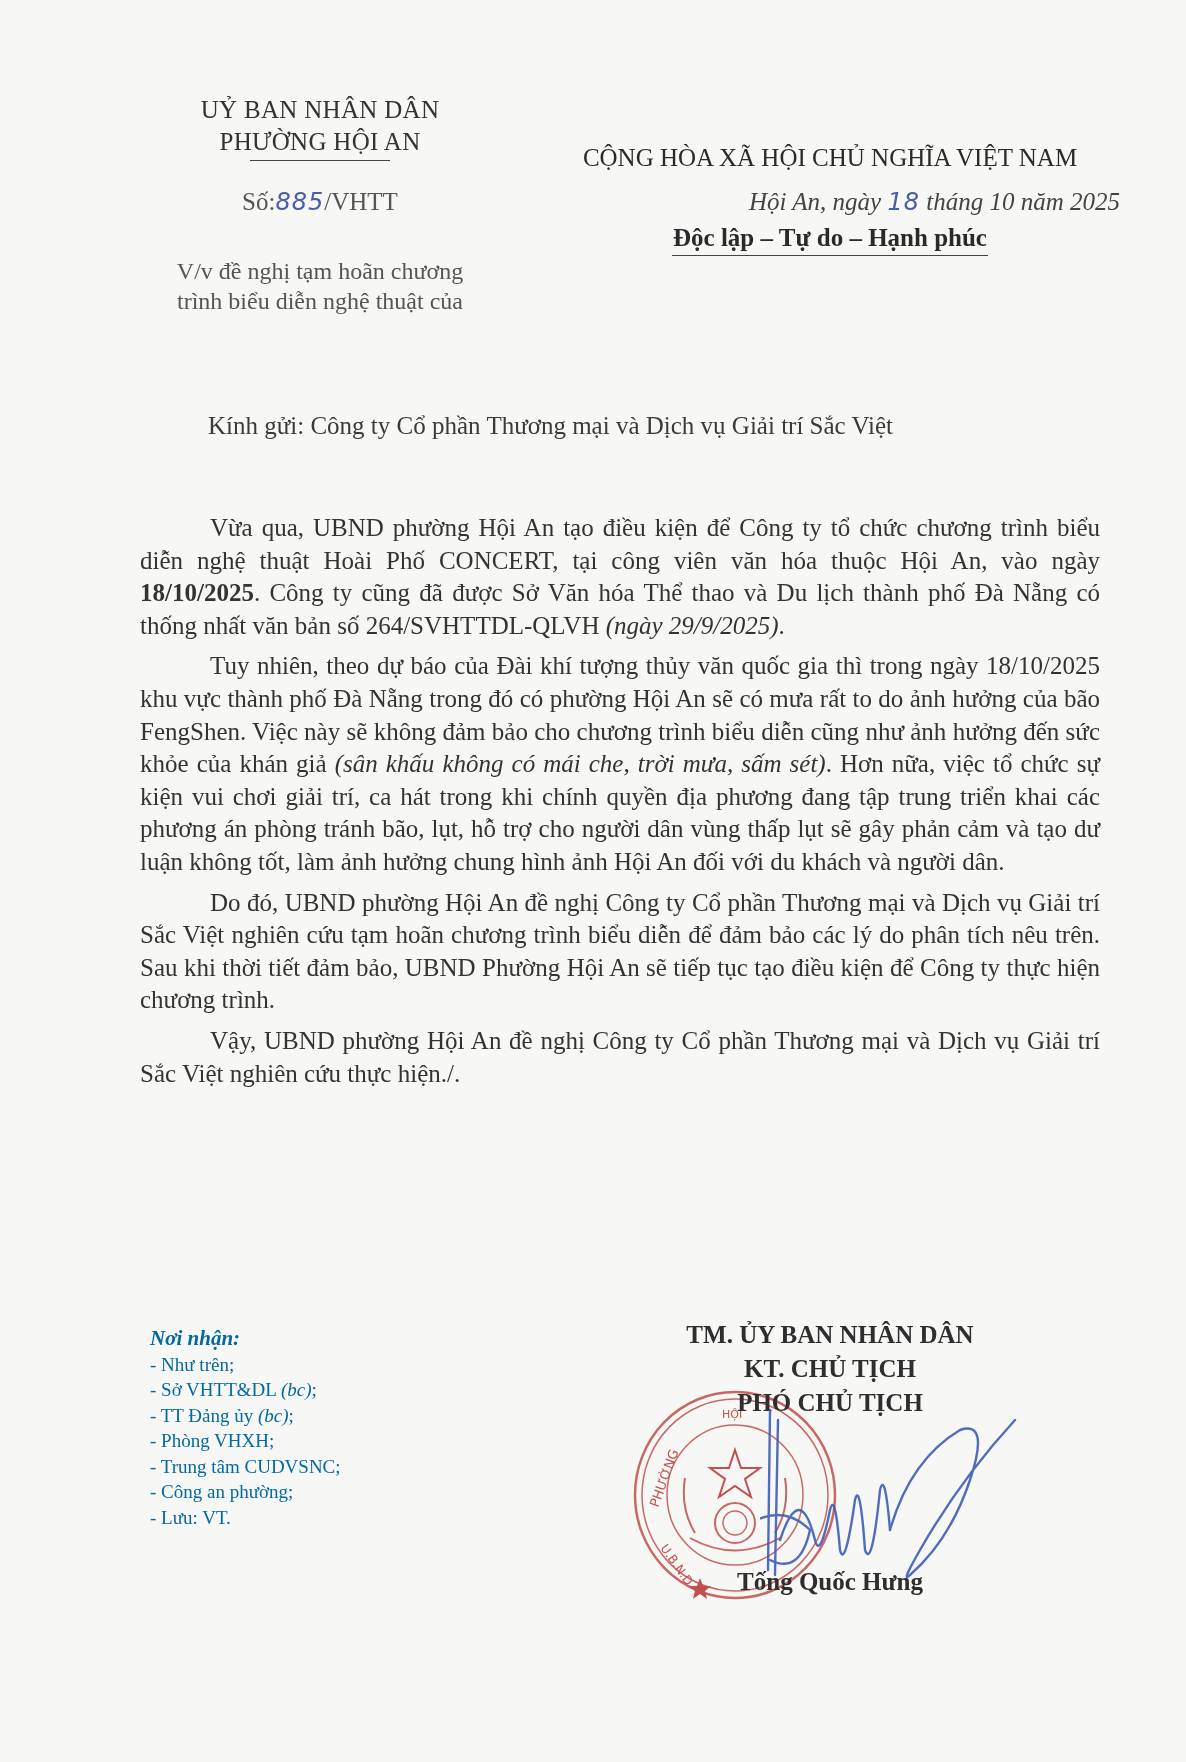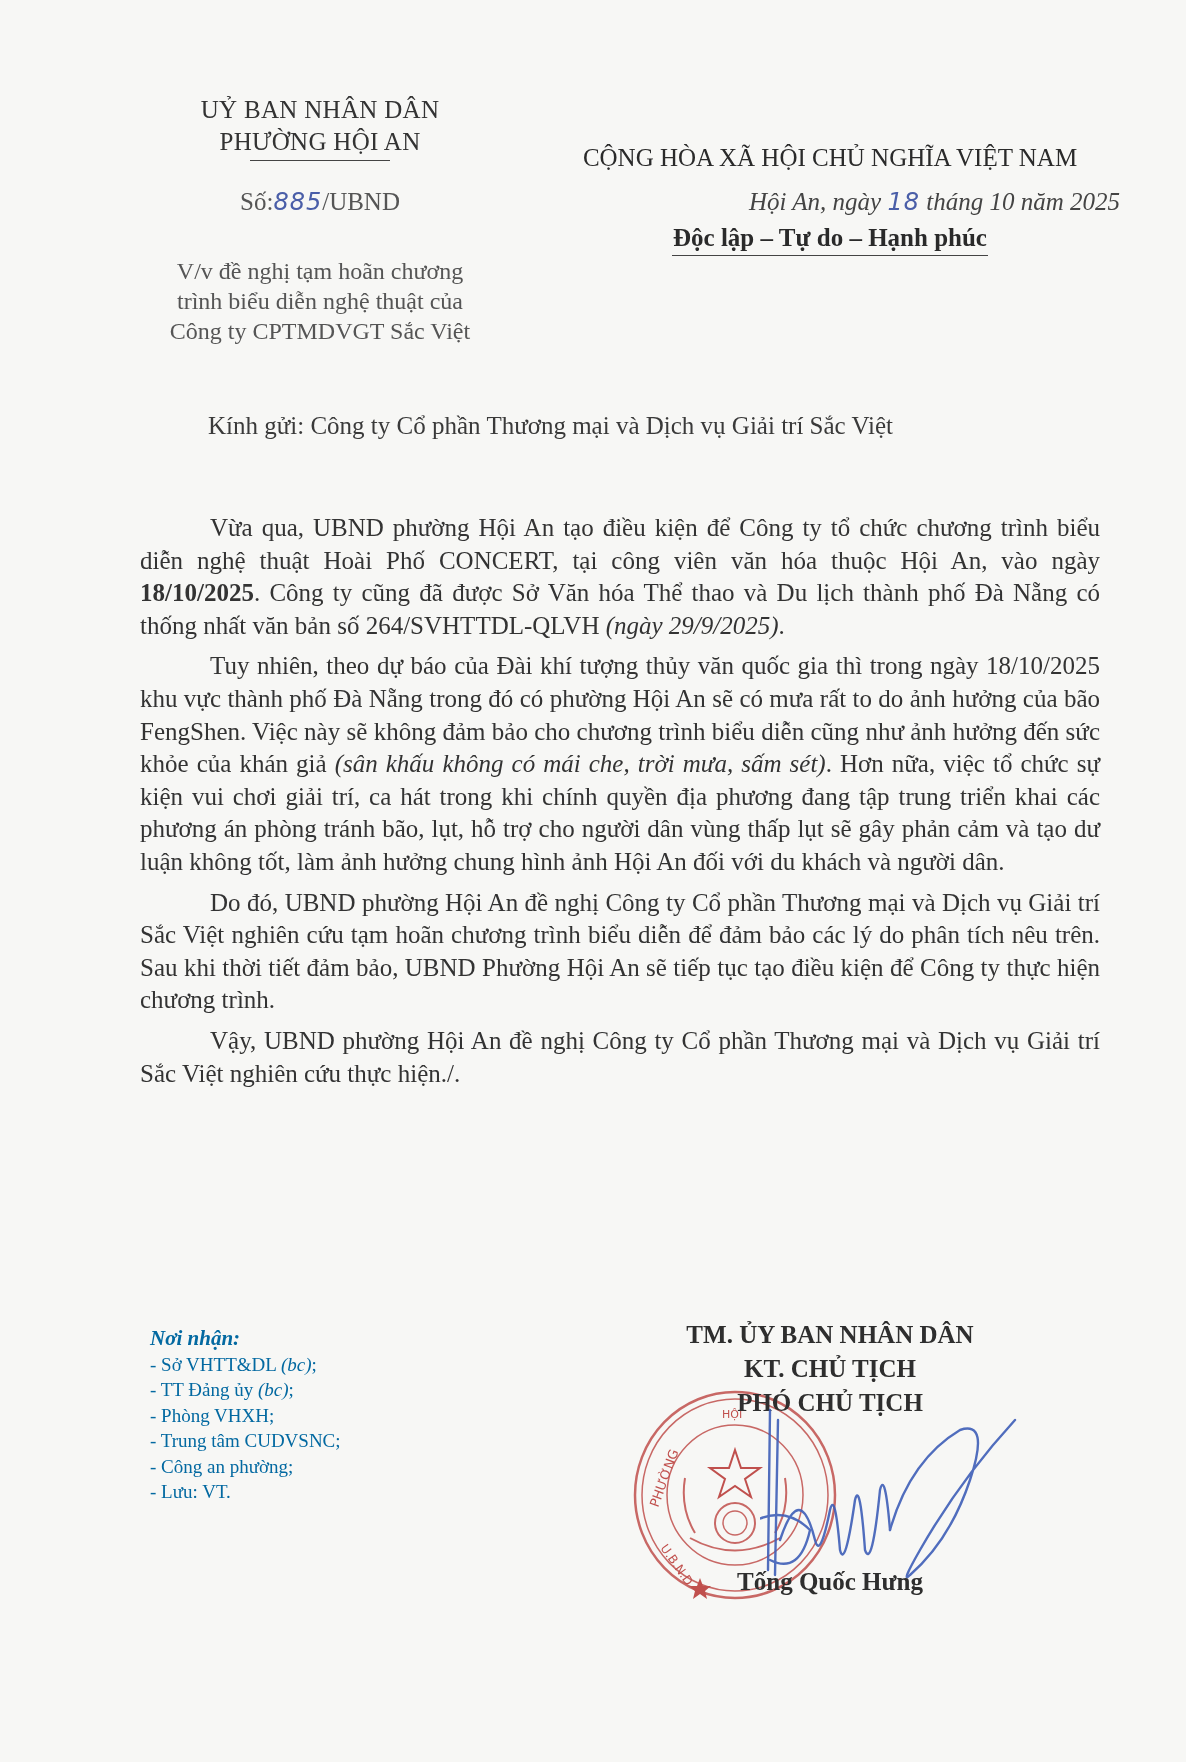--- a/index.html
+++ b/index.html
@@ -75,53 +75,53 @@
   </style>
 </head>
 <body>
 
 <div class="abs hdr-left center">
   <div>UỶ BAN NHÂN DÂN</div>
   <div>PHƯỜNG HỘI AN</div>
   <span class="ul-short"></span>
 </div>
 <div class="abs so-line center">
-  <span>Số:</span><span class="handwritten">885</span><span>/UBND</span>
+  <span>Số:</span><span class="handwritten">885</span><span>/VHTT</span>
 </div>
 
 <div class="abs hdr-right center">
   <div class="bold" style="font-weight:normal;">CỘNG HÒA XÃ HỘI CHỦ NGHĨA VIỆT NAM</div>
   <div class="bold">Độc lập – Tự do – Hạnh phúc</div>
   <span class="ul-long"></span>
 </div>
 <div class="abs date-line center">
   <span>Hội An, ngày </span><span class="handwritten">18</span><span> tháng 10 năm 2025</span>
 </div>
 
 <div class="abs vv center">
   <div>V/v đề nghị tạm hoãn chương</div>
   <div>trình biểu diễn nghệ thuật của</div>
-  <div>Công ty CPTMDVGT Sắc Việt</div>
 </div>
 
 <div class="abs kinh-gui">Kính gửi: Công ty Cổ phần Thương mại và Dịch vụ Giải trí Sắc Việt</div>
 
 <div class="abs body-text">
   <p>
     <span>Vừa qua, UBND phường Hội An tạo điều kiện để Công ty tổ chức chương trình biểu diễn nghệ thuật Hoài Phố CONCERT, tại công viên văn hóa thuộc Hội An, vào ngày </span><b>18/10/2025</b><span>. Công ty cũng đã được Sở Văn hóa Thể thao và Du lịch thành phố Đà Nẵng có thống nhất văn bản số 264/SVHTTDL-QLVH </span><span class="it">(ngày 29/9/2025)</span><span>.</span>
   </p>
   <p>
     <span>Tuy nhiên, theo dự báo của Đài khí tượng thủy văn quốc gia thì trong ngày 18/10/2025 khu vực thành phố Đà Nẵng trong đó có phường Hội An sẽ có mưa rất to do ảnh hưởng của bão FengShen. Việc này sẽ không đảm bảo cho chương trình biểu diễn cũng như ảnh hưởng đến sức khỏe của khán giả </span><span class="it">(sân khấu không có mái che, trời mưa, sấm sét)</span><span>. Hơn nữa, việc tổ chức sự kiện vui chơi giải trí, ca hát trong khi chính quyền địa phương đang tập trung triển khai các phương án phòng tránh bão, lụt, hỗ trợ cho người dân vùng thấp lụt sẽ gây phản cảm và tạo dư luận không tốt, làm ảnh hưởng chung hình ảnh Hội An đối với du khách và người dân.</span>
   </p>
   <p>Do đó, UBND phường Hội An đề nghị Công ty Cổ phần Thương mại và Dịch vụ Giải trí Sắc Việt nghiên cứu tạm hoãn chương trình biểu diễn để đảm bảo các lý do phân tích nêu trên. Sau khi thời tiết đảm bảo, UBND Phường Hội An sẽ tiếp tục tạo điều kiện để Công ty thực hiện chương trình.</p>
   <p>Vậy, UBND phường Hội An đề nghị Công ty Cổ phần Thương mại và Dịch vụ Giải trí Sắc Việt nghiên cứu thực hiện./.</p>
 </div>
 
 <div class="abs recipients">
   <div class="title">Nơi nhận:</div>
+  <div><span>- Như trên;</span></div>
   <div><span>- Sở VHTT&amp;DL </span><span class="it">(bc)</span><span>;</span></div>
   <div><span>- TT Đảng ủy </span><span class="it">(bc)</span><span>;</span></div>
   <div><span>- Phòng VHXH;</span></div>
   <div><span>- Trung tâm CUDVSNC;</span></div>
   <div><span>- Công an phường;</span></div>
   <div><span>- Lưu: VT.</span></div>
 </div>
 
 <div class="abs stamp">
   <svg width="210" height="215" viewBox="0 0 210 215">

